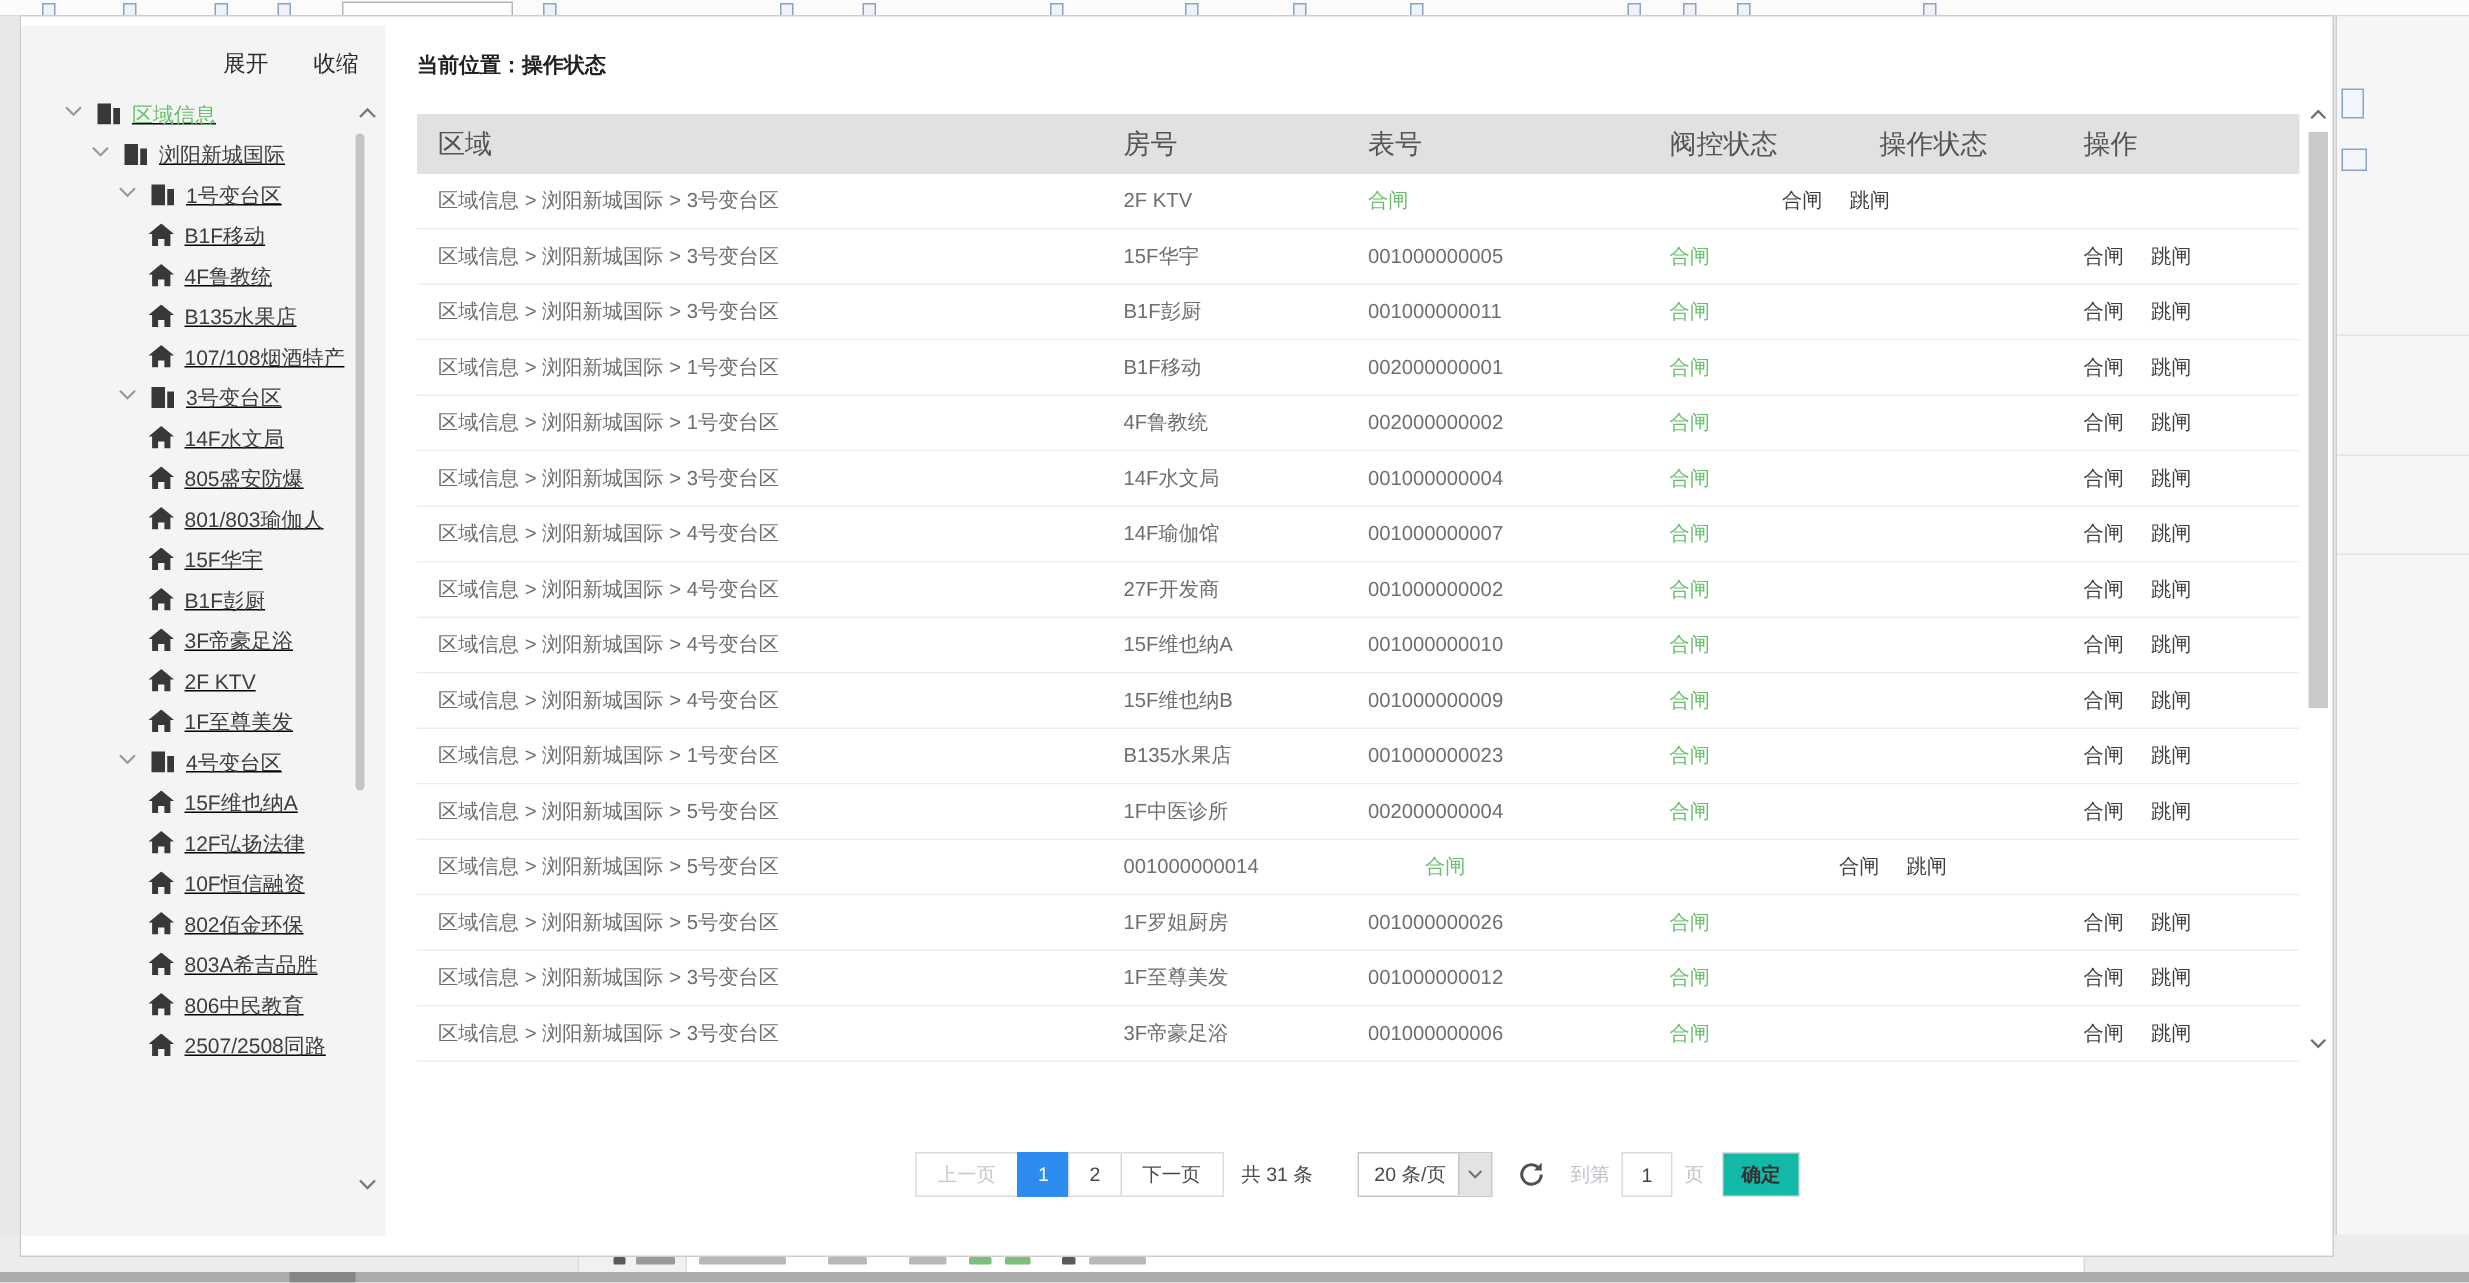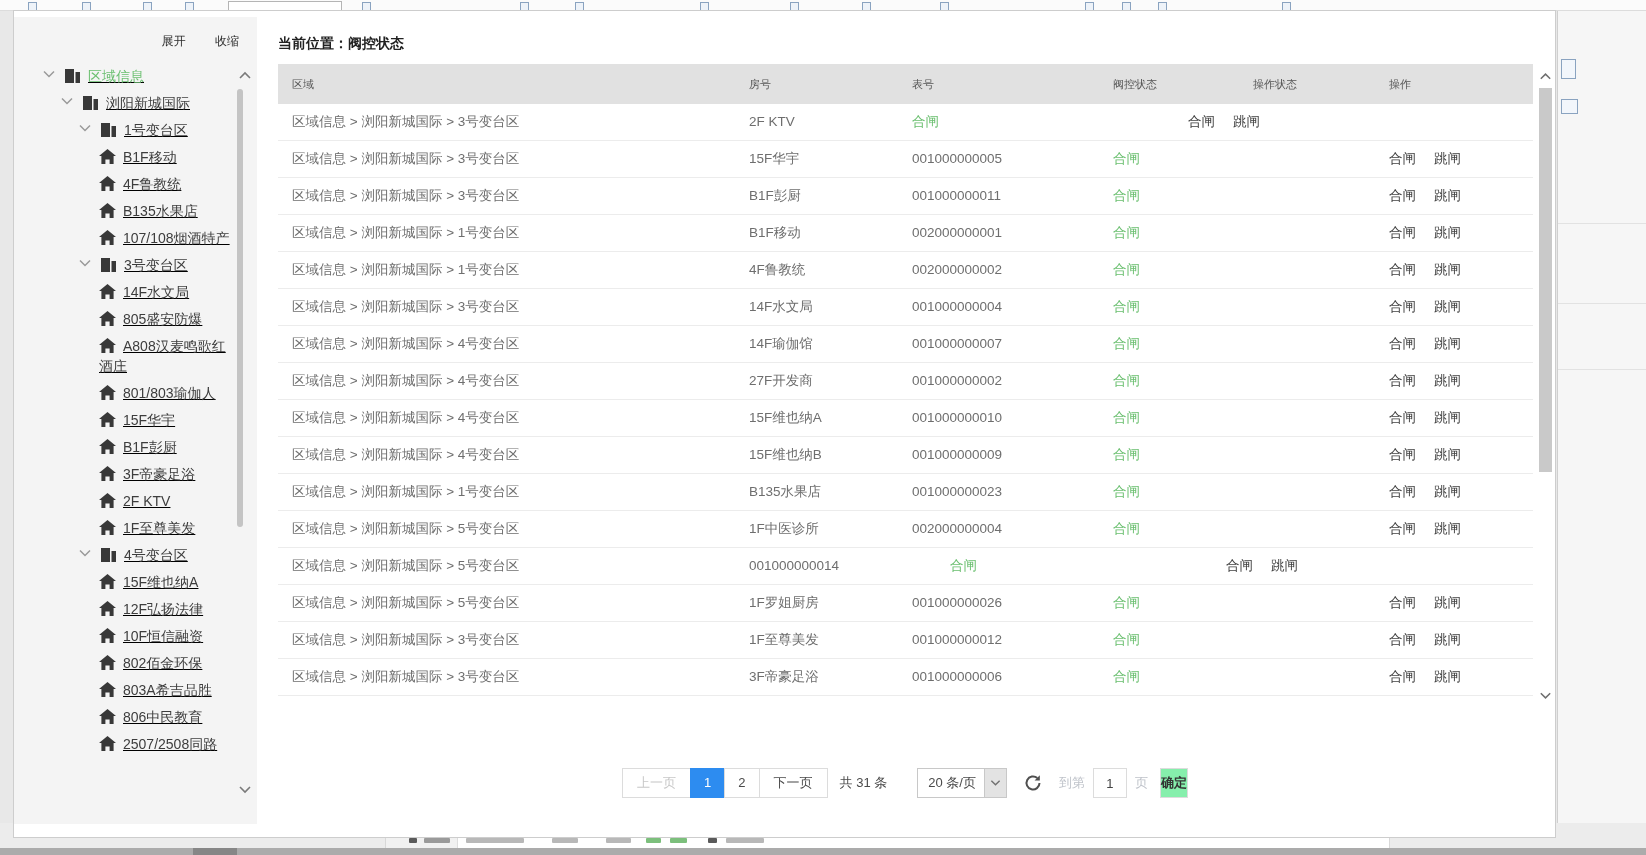--- a/index.html
+++ b/index.html
@@ -21,40 +21,40 @@
   .mini-bar.green { background:#7cbf7c; }
   .mini-bar.dark { background:#5a5a5a; }
   .taskbar { position:absolute; left:0; top:848px; width:1646px; height:7px; background:#ababab; }
   .taskbar .thumb { position:absolute; left:193px; top:0; width:44px; height:7px; background:#868686; }
 
   
   .panel { position:absolute; left:13px; top:10px; width:1543px; height:828px; background:#fff; border:1px solid #cdcdcd; }
 
   
   .sidebar { position:absolute; left:0; top:6px; width:243px; height:807px; background:#f4f4f4; overflow:hidden; }
-  .side-toolbar { height:46px; text-align:right; padding:16px 18px 0 0; font-size:12px; color:#2b2b2b; }
+  .side-toolbar { height:46px; text-align:right; padding:16px 18px 0 0; font-size:15px; color:#2b2b2b; }
   .side-toolbar span { cursor:pointer; margin-left:26px; }
   .tree { margin-top:0; height:751px; overflow:hidden; padding-right:26px;text-decoration:underline; }
   .tree-node { line-height:20px; padding:3px 0 4px 0; font-size:14px; color:#3d3d3d; cursor:pointer; }
   .tree-node.lvl0 { padding-left:28px; }
   .tree-node.lvl1 { padding-left:46px; }
   .tree-node.lvl2 { padding-left:64px; }
   .tree-node.lvl3 { padding-left:85px; }
   .tree-node .caret { display:inline-block; width:16px; height:12px; margin-right:6px; }
   .tree-node .nicon { display:inline-block; width:17px; height:15px; margin-right:7px; vertical-align:-2px; }
   .tree-node.selected .nlabel { color:var(--green,#6abf6f); }
   .side-scroll-up { position:absolute; right:4px; top:52px; width:16px; height:14px; cursor:pointer; }
   .side-scroll-down { position:absolute; right:4px; bottom:26px; width:16px; height:14px; cursor:pointer; }
   .side-scroll-thumb { position:absolute; right:14px; top:72px; width:6px; height:438px; background:#c4c4c4; border-radius:3px; cursor:pointer; }
 
   
   .breadcrumb { position:absolute; left:264px; top:24px; font-size:14px; font-weight:bold; color:#222; }
   .table-wrap { position:absolute; left:264px; top:53px; width:1255px; }
   .trow { display:flex; }
-  .thead { background:#e1e1e1; height:40px; line-height:40px; color:#555; font-size:11px; }
+  .thead { background:#e1e1e1; height:40px; line-height:40px; color:#555; font-size:18px;margin-top:12px; }
   .tbody .trow { height:37px; line-height:36px; border-bottom:1px solid #ececec; color:#6e6e6e; font-size:13.5px; background:#fff; }
   .cell { padding-left:14px; overflow:hidden; white-space:nowrap; }
   .c-region { width:457px; }
   .c-room   { width:163px; }
   .c-meter  { width:201px; }
   .c-valve  { width:140px; }
   .c-op     { width:136px; }
   .c-act    { flex:1; }
   .valve-on { color:var(--green,#6abf6f); }
   .act-link { color:#3f3f3f; margin-right:18px; cursor:pointer; }
@@ -73,21 +73,21 @@
   .pbtn.disabled { color:#c8c8c8; cursor:default; }
   .pbtn.active { background:var(--blue,#2d8cf0); border-color:var(--blue,#2d8cf0); color:#fff; }
   .ptotal { margin:0 30px 0 12px; }
   .psel { display:flex; height:30px; border:1px solid #c8c8c8; background:#fff; cursor:pointer; }
   .psel .val { padding:0 8px 0 10px; line-height:28px; }
   .psel .arrow { width:22px; height:28px; background:#e3e3e3; border-left:1px solid #c8c8c8; display:flex; align-items:center; justify-content:center; }
   .prefresh { margin:0 16px; width:20px; height:20px; cursor:pointer; }
   .pjump { color:#bfc3ca; }
   .pinput { width:34px; height:30px; border:1px solid #dcdcdc; text-align:center; font-size:13px; color:#444; margin:0 8px; font-family:"Liberation Sans", sans-serif; }
   .psuffix { color:#bfc3ca; margin-right:12px; }
-  .pok { height:30px; line-height:28px; padding:0 0; border:1px solid #dcdcdc; background:#86efac; font-weight:bold; color:#333; cursor:pointer; }
+  .pok { height:30px; line-height:28px; padding:0 12px; border:1px solid #dcdcdc; background:#14b8a6; font-weight:bold; color:#333; cursor:pointer; }
   svg { display:block; }
 </style>
 </head>
 <body>
 
 <div class="bg-top">
   <span class="tic" style="left:28px"></span>
   <span class="tic" style="left:82px"></span>
   <span class="tic" style="left:143px"></span>
   <span class="tic" style="left:185px"></span>
@@ -172,23 +172,20 @@
               <path fill="#383838" d="M1 15V1h9v14H1zm2-11h2v2H3V4zm3.5 0h2v2h-2V4zM3 7.5h2v2H3v-2zm3.5 0h2v2h-2v-2zM3 11h2v2.5H3V11zm3.5 0h2v2.5h-2V11zM11.5 4H16v11h-4.5V4zm1.2 2h2.1v1.8h-2.1V6zm0 3.2h2.1V11h-2.1V9.2z"></path>
             </svg></span><span class="nlabel">3号变台区</span></div>
         <div class="tree-node lvl3"><span class="nicon"><svg viewBox="0 0 17 15" width="17" height="15">
               <path fill="#383838" d="M8.5 0l8.5 7h-2.4v8h-4v-4.6H6.4V15h-4V7H0z"></path>
             </svg></span><span class="nlabel">14F水文局</span></div>
         <div class="tree-node lvl3"><span class="nicon"><svg viewBox="0 0 17 15" width="17" height="15">
               <path fill="#383838" d="M8.5 0l8.5 7h-2.4v8h-4v-4.6H6.4V15h-4V7H0z"></path>
             </svg></span><span class="nlabel">805盛安防爆</span></div>
         <div class="tree-node lvl3"><span class="nicon"><svg viewBox="0 0 17 15" width="17" height="15">
               <path fill="#383838" d="M8.5 0l8.5 7h-2.4v8h-4v-4.6H6.4V15h-4V7H0z"></path>
-            </svg></span><span class="nlabel">A808汉麦鸣歌红酒庄</span></div>
-        <div class="tree-node lvl3"><span class="nicon"><svg viewBox="0 0 17 15" width="17" height="15">
-              <path fill="#383838" d="M8.5 0l8.5 7h-2.4v8h-4v-4.6H6.4V15h-4V7H0z"></path>
             </svg></span><span class="nlabel">801/803瑜伽人</span></div>
         <div class="tree-node lvl3"><span class="nicon"><svg viewBox="0 0 17 15" width="17" height="15">
               <path fill="#383838" d="M8.5 0l8.5 7h-2.4v8h-4v-4.6H6.4V15h-4V7H0z"></path>
             </svg></span><span class="nlabel">15F华宇</span></div>
         <div class="tree-node lvl3"><span class="nicon"><svg viewBox="0 0 17 15" width="17" height="15">
               <path fill="#383838" d="M8.5 0l8.5 7h-2.4v8h-4v-4.6H6.4V15h-4V7H0z"></path>
             </svg></span><span class="nlabel">B1F彭厨</span></div>
         <div class="tree-node lvl3"><span class="nicon"><svg viewBox="0 0 17 15" width="17" height="15">
               <path fill="#383838" d="M8.5 0l8.5 7h-2.4v8h-4v-4.6H6.4V15h-4V7H0z"></path>
             </svg></span><span class="nlabel">3F帝豪足浴</span></div>
@@ -231,21 +228,21 @@
         </svg>
     </div>
     <div class="side-scroll-thumb"></div>
     <div class="side-scroll-down">
       <svg viewBox="0 0 16 12" width="16" height="12">
           <path fill="none" stroke="#7a7a7a" stroke-width="1.6" d="M3 3l5 5 5-5"></path>
         </svg>
     </div>
   </div>
 
-  <div class="breadcrumb">当前位置：阀控状态</div>
+  <div class="breadcrumb">当前位置：操作状态</div>
 
   <div class="table-wrap">
     <div class="trow thead">
       <div class="cell c-region">区域</div>
       <div class="cell c-room">房号</div>
       <div class="cell c-meter">表号</div>
       <div class="cell c-valve">阀控状态</div>
       <div class="cell c-op">操作状态</div>
       <div class="cell c-act">操作</div>
     </div>

